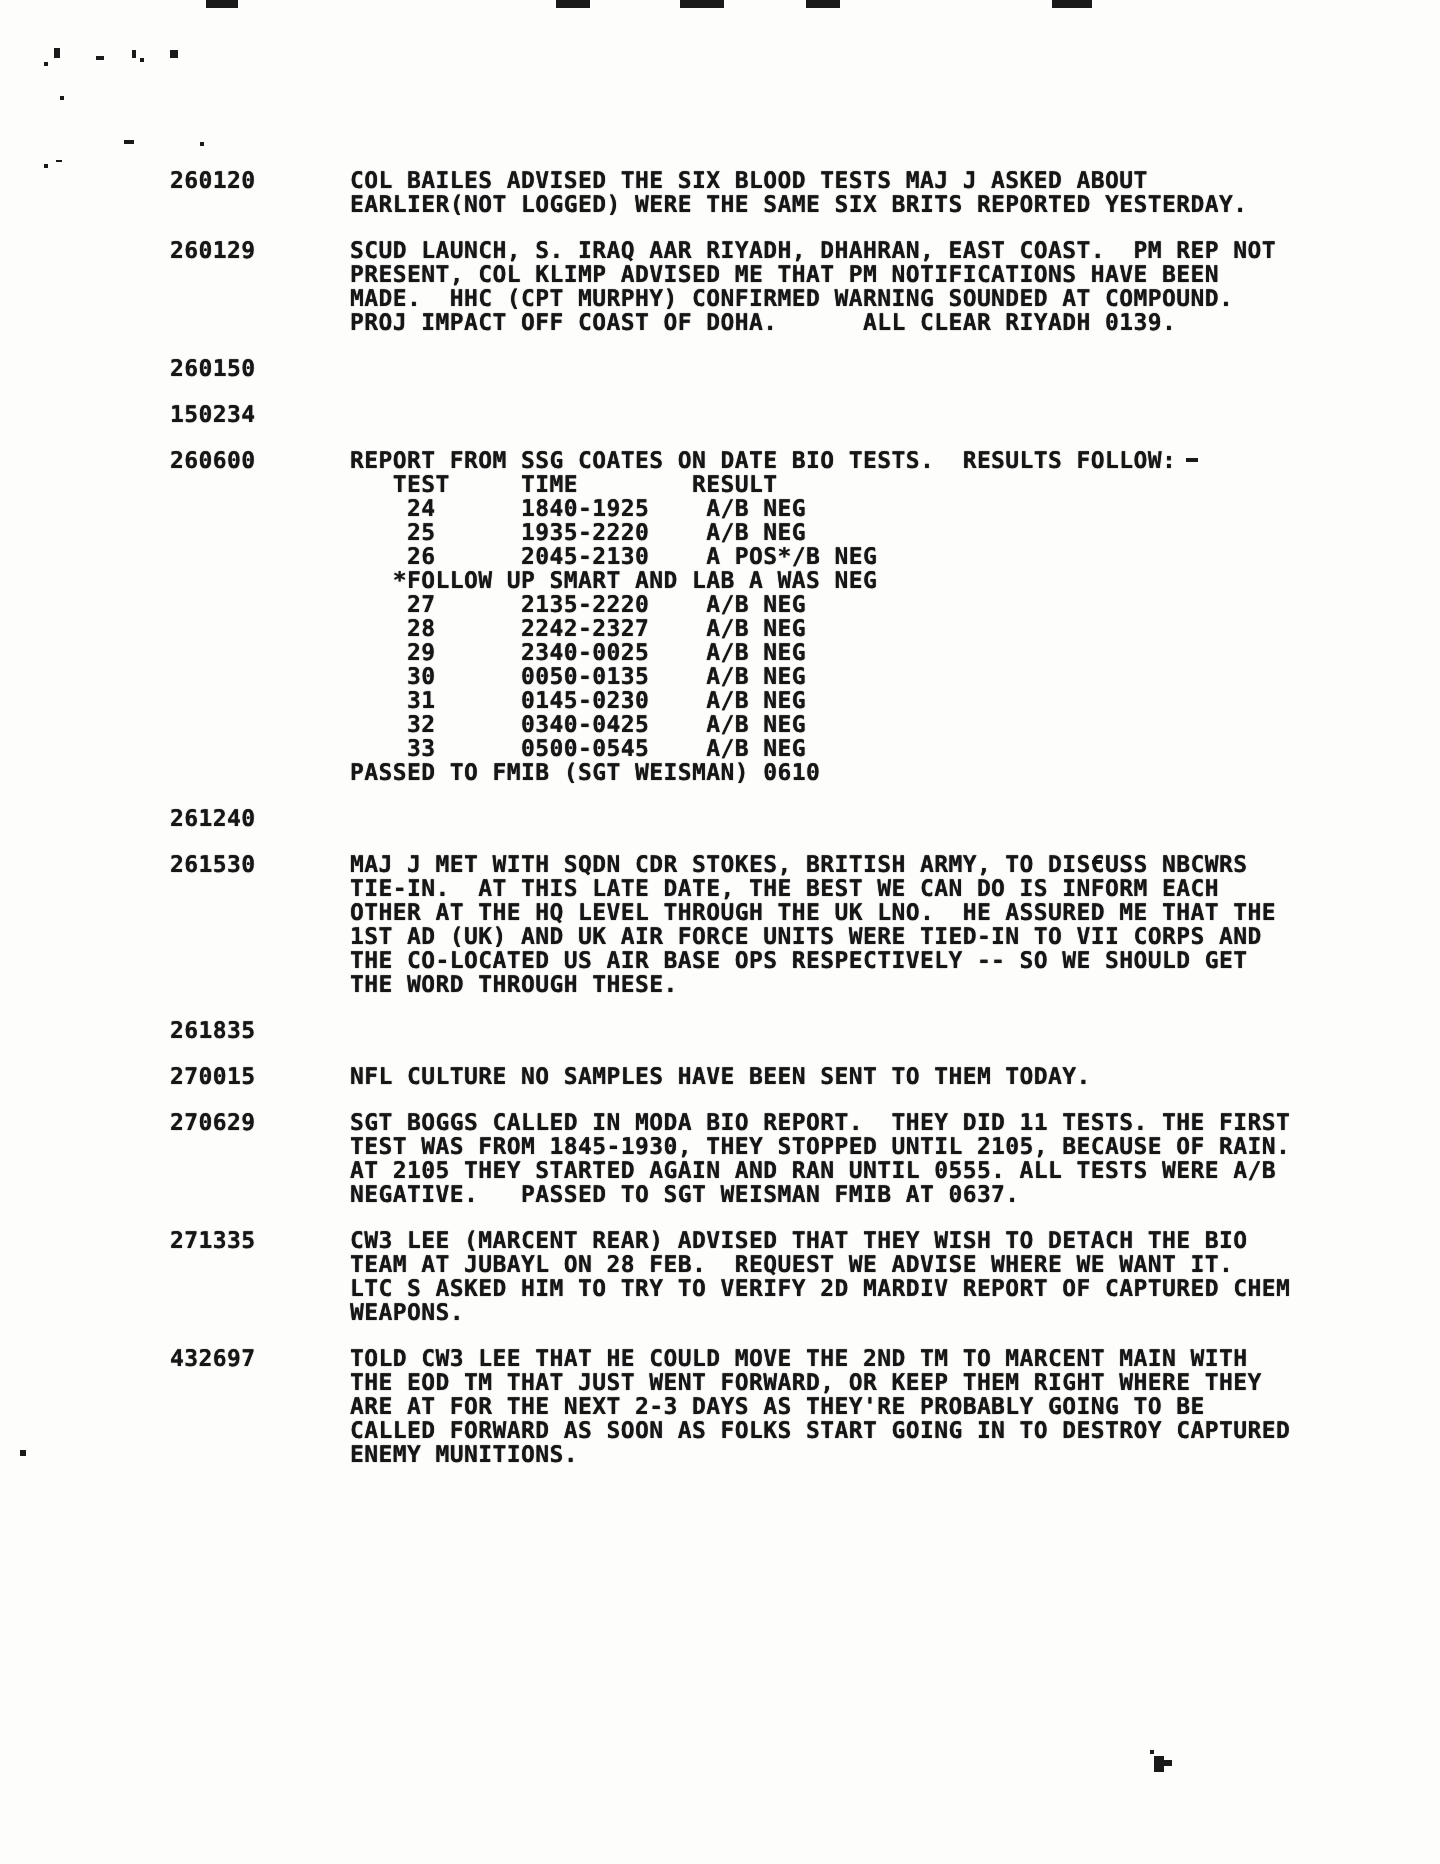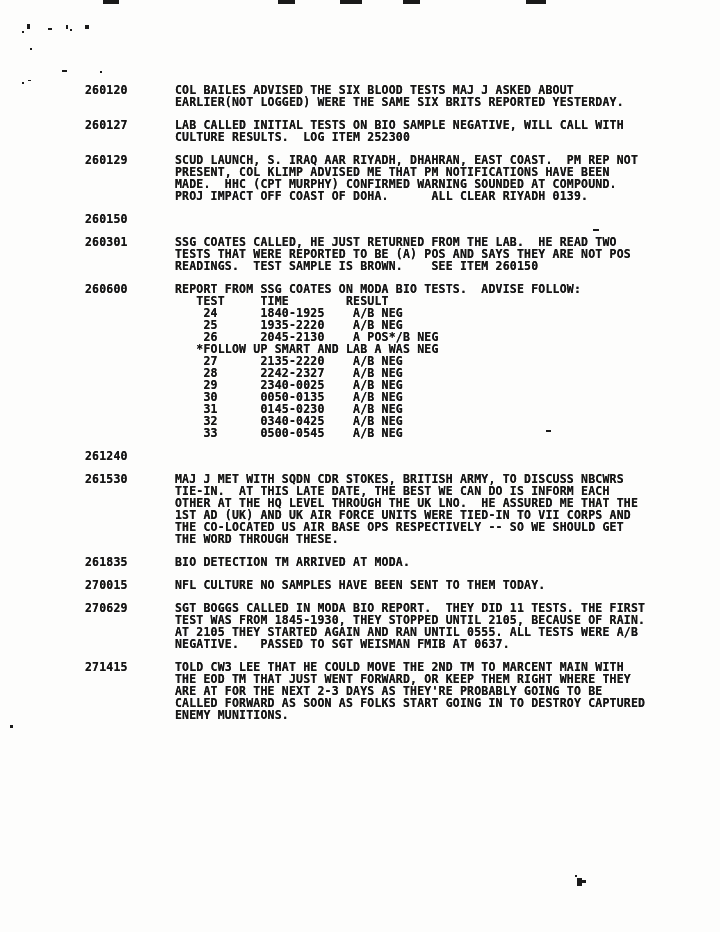--- a/index.html
+++ b/index.html
@@ -67,99 +67,98 @@
   <div class="mark" style="left:575px; top:875px; width:2px; height:2px;"></div>
 
   <div class="content">
 
     <div class="entry">
       <span class="ts">260120</span>
       <pre class="body">COL BAILES ADVISED THE SIX BLOOD TESTS MAJ J ASKED ABOUT
 EARLIER(NOT LOGGED) WERE THE SAME SIX BRITS REPORTED YESTERDAY.</pre>
     </div>
 
-    <div class="entry">
-      <span class="ts">260127</span>
-      <pre class="body">LAB CALLED INITIAL TESTS ON BIO SAMPLE NEGATIVE, WILL CALL WITH
-CULTURE RESULTS.  LOG ITEM 252300</pre>
-    </div>
 
     <div class="entry">
       <span class="ts">260129</span>
       <pre class="body">SCUD LAUNCH, S. IRAQ AAR RIYADH, DHAHRAN, EAST COAST.  PM REP NOT
 PRESENT, COL KLIMP ADVISED ME THAT PM NOTIFICATIONS HAVE BEEN
 MADE.  HHC (CPT MURPHY) CONFIRMED WARNING SOUNDED AT COMPOUND.
 PROJ IMPACT OFF COAST OF DOHA.      ALL CLEAR RIYADH 0139.</pre>
     </div>
 
     <div class="entry">
       <span class="ts">260150</span>
     </div>
 
     <div class="entry">
-      <span class="ts">260301</span>
-      <pre class="body">SSG COATES CALLED, HE JUST RETURNED FROM THE LAB.  HE READ TWO
-TESTS THAT WERE REPORTED TO BE (A) POS AND SAYS THEY ARE NOT POS
-READINGS.  TEST SAMPLE IS BROWN.    SEE ITEM 260150</pre>
+      <span class="ts">150234</span>
     </div>
 
     <div class="entry">
       <span class="ts">260600</span>
       <div class="body">
-        <pre>REPORT FROM SSG COATES ON MODA BIO TESTS.  ADVISE FOLLOW:</pre>
+        <pre>REPORT FROM SSG COATES ON DATE BIO TESTS.  RESULTS FOLLOW:</pre>
         <pre id="bio-test-table">   TEST     TIME        RESULT
     24      1840-1925    A/B NEG
     25      1935-2220    A/B NEG
     26      2045-2130    A POS*/B NEG
    *FOLLOW UP SMART AND LAB A WAS NEG
     27      2135-2220    A/B NEG
     28      2242-2327    A/B NEG
     29      2340-0025    A/B NEG
     30      0050-0135    A/B NEG
     31      0145-0230    A/B NEG
     32      0340-0425    A/B NEG
     33      0500-0545    A/B NEG</pre>
+        <pre>PASSED TO FMIB (SGT WEISMAN) 0610</pre>
       </div>
     </div>
 
     <div class="entry">
       <span class="ts">261240</span>
     </div>
 
     <div class="entry">
       <span class="ts">261530</span>
       <pre class="body">MAJ J MET WITH SQDN CDR STOKES, BRITISH ARMY, TO DISCUSS NBCWRS
 TIE-IN.  AT THIS LATE DATE, THE BEST WE CAN DO IS INFORM EACH
 OTHER AT THE HQ LEVEL THROUGH THE UK LNO.  HE ASSURED ME THAT THE
 1ST AD (UK) AND UK AIR FORCE UNITS WERE TIED-IN TO VII CORPS AND
 THE CO-LOCATED US AIR BASE OPS RESPECTIVELY -- SO WE SHOULD GET
 THE WORD THROUGH THESE.</pre>
     </div>
 
     <div class="entry">
       <span class="ts">261835</span>
-      <pre class="body">BIO DETECTION TM ARRIVED AT MODA.</pre>
     </div>
 
     <div class="entry">
       <span class="ts">270015</span>
       <pre class="body">NFL CULTURE NO SAMPLES HAVE BEEN SENT TO THEM TODAY.</pre>
     </div>
 
     <div class="entry">
       <span class="ts">270629</span>
       <pre class="body">SGT BOGGS CALLED IN MODA BIO REPORT.  THEY DID 11 TESTS. THE FIRST
 TEST WAS FROM 1845-1930, THEY STOPPED UNTIL 2105, BECAUSE OF RAIN.
 AT 2105 THEY STARTED AGAIN AND RAN UNTIL 0555. ALL TESTS WERE A/B
 NEGATIVE.   PASSED TO SGT WEISMAN FMIB AT 0637.</pre>
     </div>
 
+    <div class="entry">
+      <span class="ts">271335</span>
+      <pre class="body">CW3 LEE (MARCENT REAR) ADVISED THAT THEY WISH TO DETACH THE BIO
+TEAM AT JUBAYL ON 28 FEB.  REQUEST WE ADVISE WHERE WE WANT IT.
+LTC S ASKED HIM TO TRY TO VERIFY 2D MARDIV REPORT OF CAPTURED CHEM
+WEAPONS.</pre>
+    </div>
 
     <div class="entry">
-      <span class="ts">271415</span>
+      <span class="ts">432697</span>
       <pre class="body">TOLD CW3 LEE THAT HE COULD MOVE THE 2ND TM TO MARCENT MAIN WITH
 THE EOD TM THAT JUST WENT FORWARD, OR KEEP THEM RIGHT WHERE THEY
 ARE AT FOR THE NEXT 2-3 DAYS AS THEY'RE PROBABLY GOING TO BE
 CALLED FORWARD AS SOON AS FOLKS START GOING IN TO DESTROY CAPTURED
 ENEMY MUNITIONS.</pre>
     </div>
 
   </div>
 </div>
 

